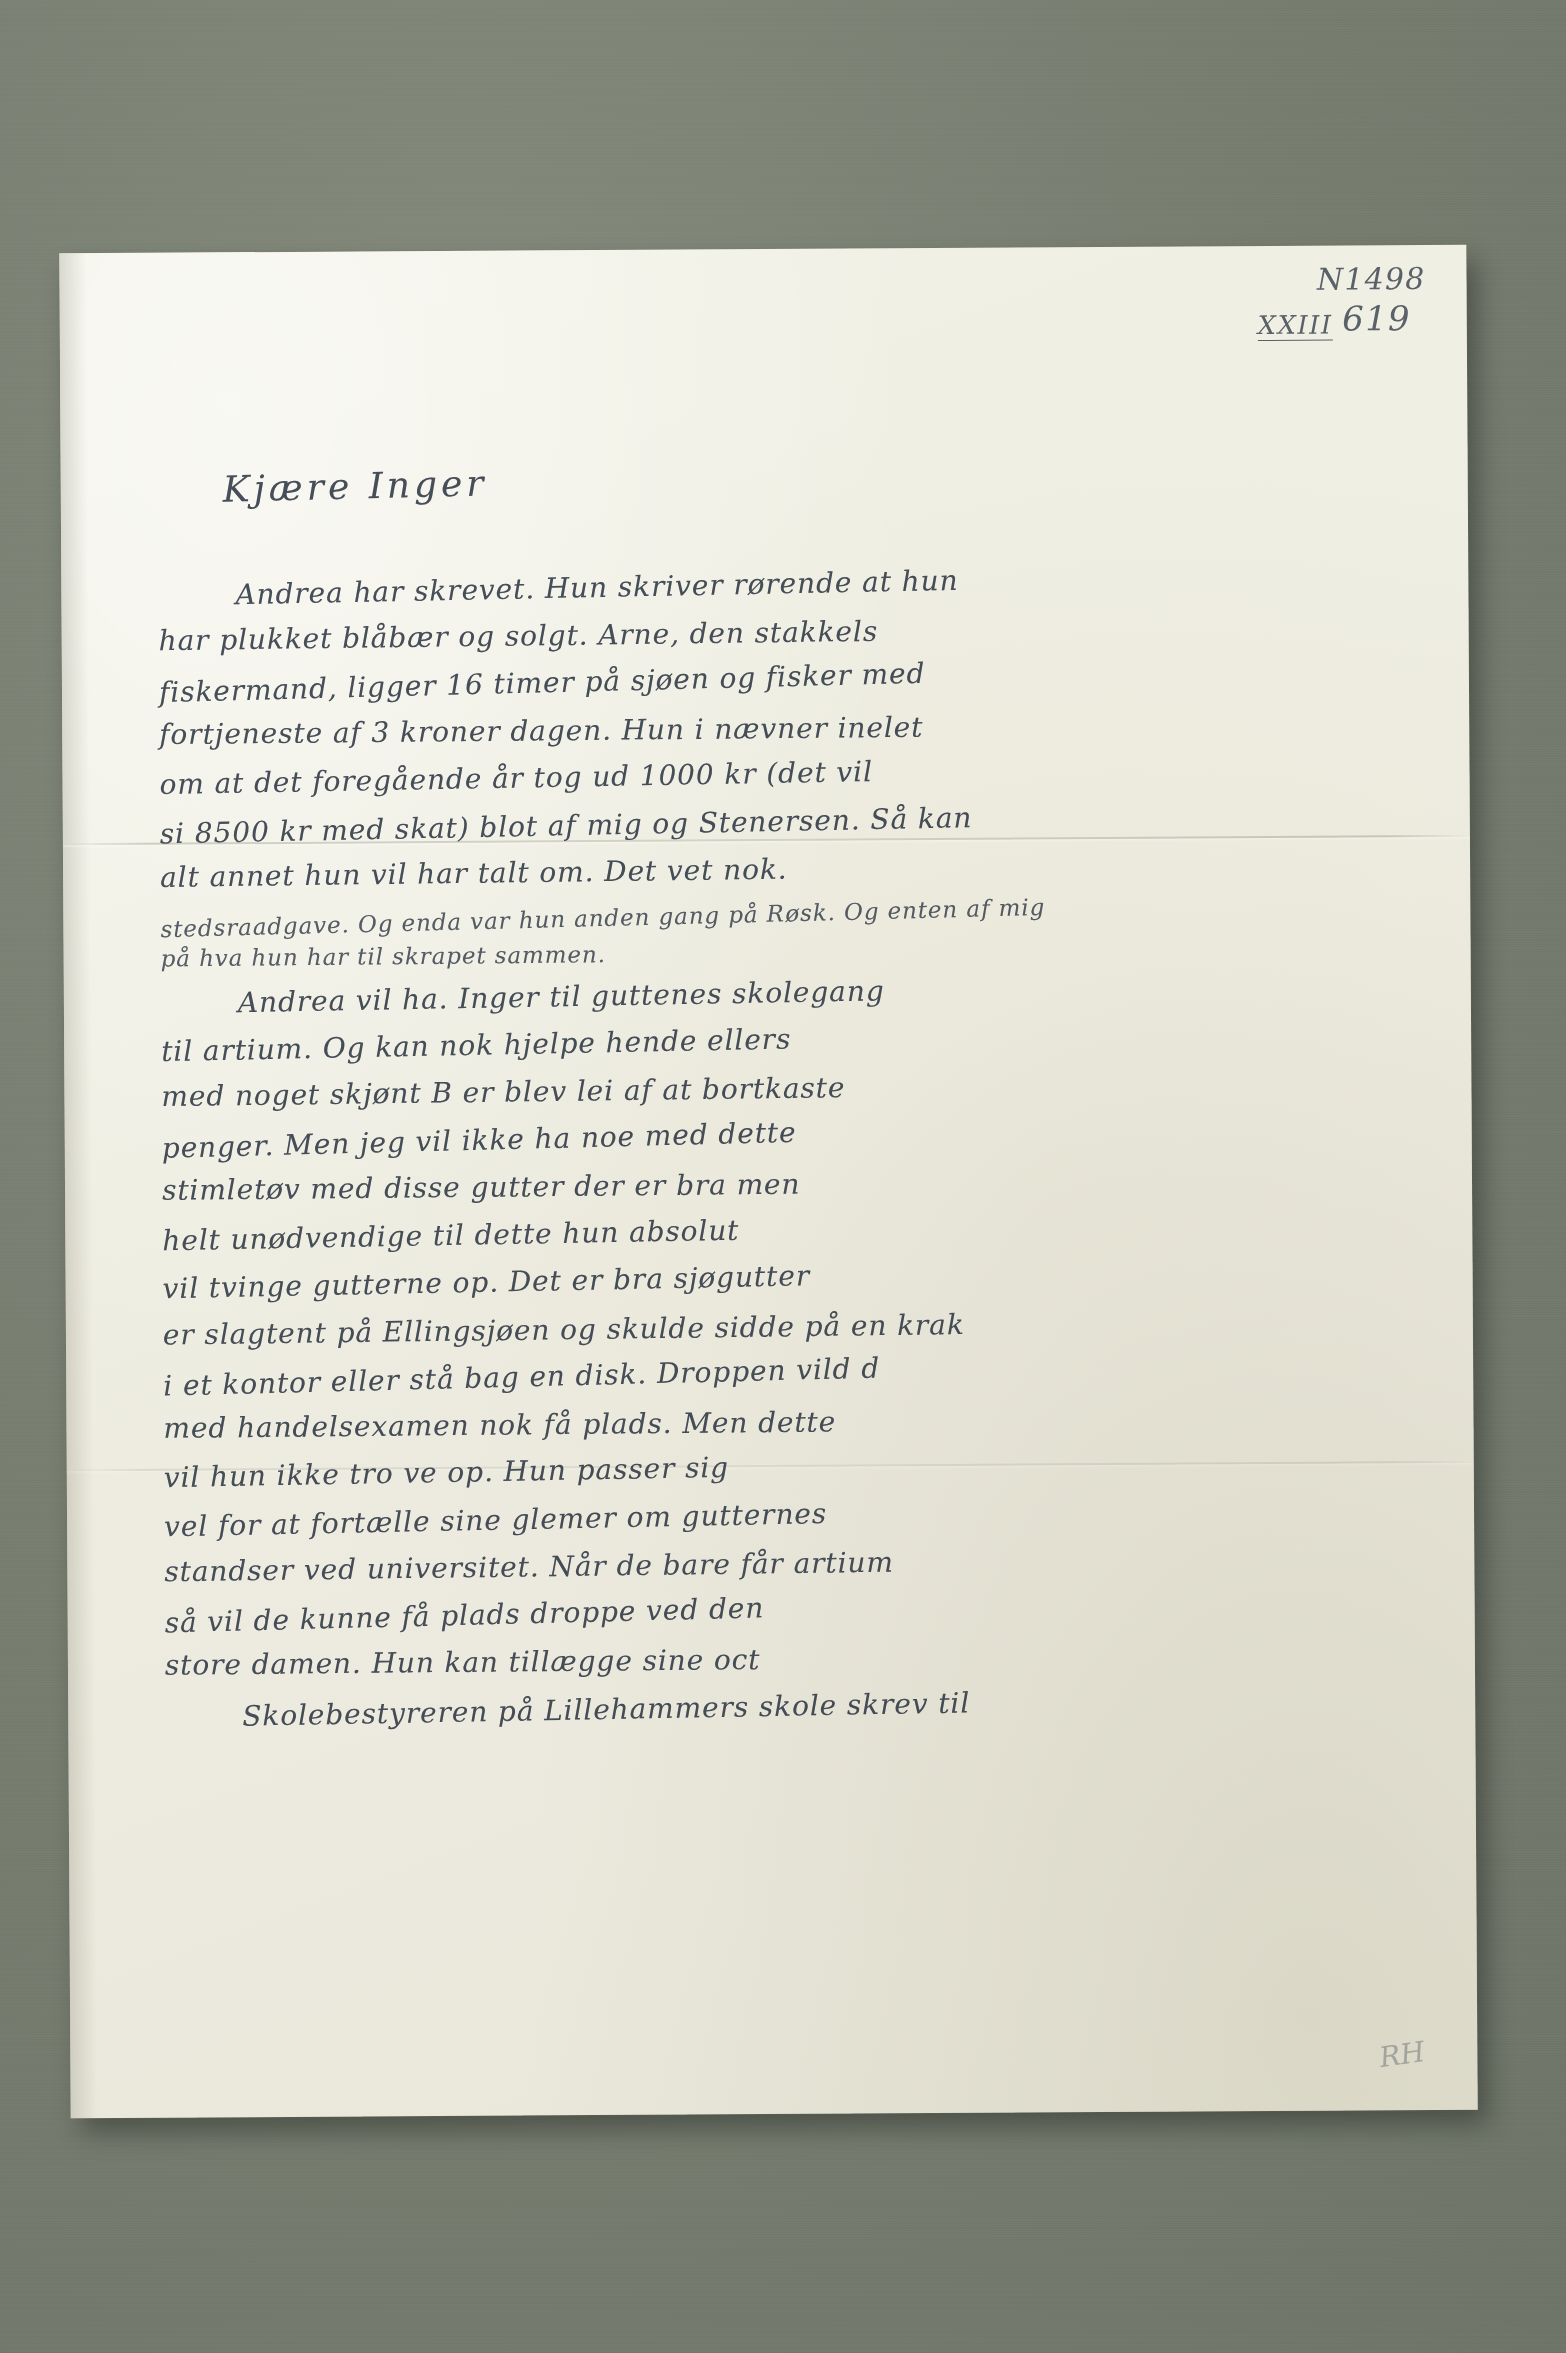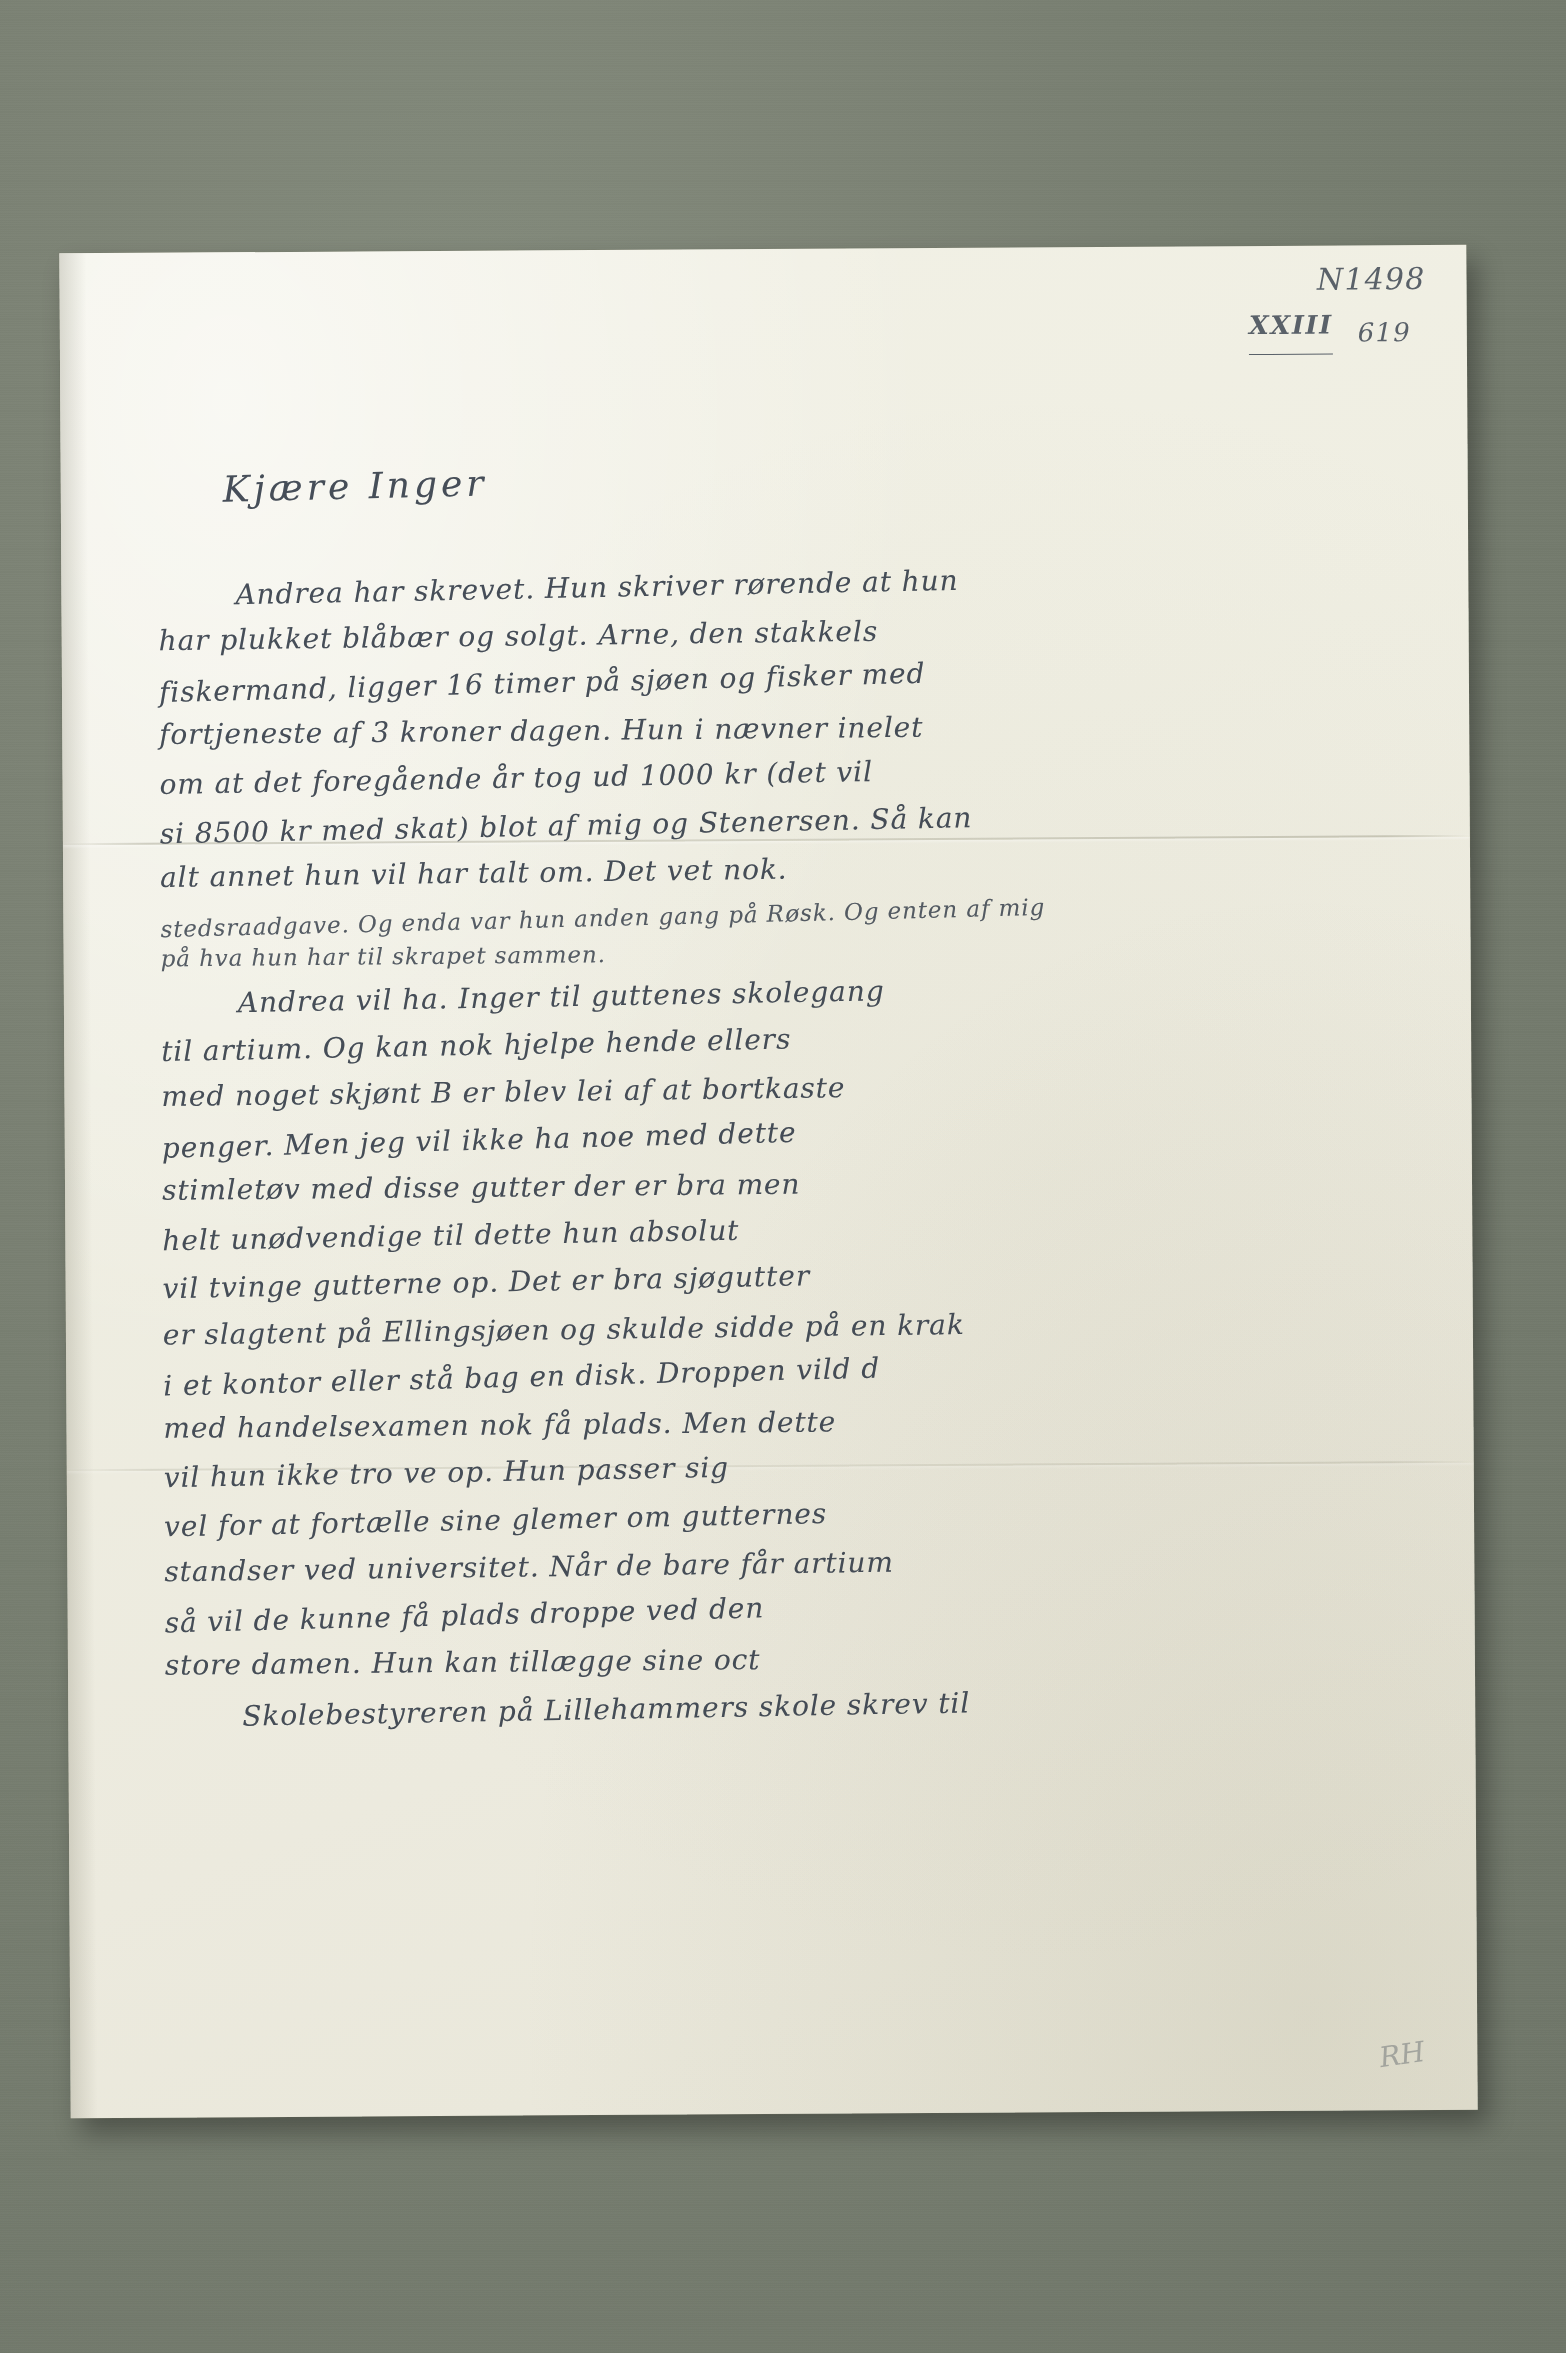--- a/index.html
+++ b/index.html
@@ -107,27 +107,26 @@
     top: 16px;
     font-size: 30px;
     letter-spacing: 1.2px;
   }
   #ref-class {
     right: 134px;
     top: 64px;
     font-size: 25.5px;
     letter-spacing: 1.7px;
     border-bottom: 1.7px solid #39424f;
-    padding-bottom: 14px;
-    font-weight: bold;
+    padding-bottom: 0;
   }
   #ref-page {
     right: 56px;
-    top: 72px;
-    font-size: 26px;
+    top: 53px;
+    font-size: 34px;
     letter-spacing: 1.2px;
   }
   #stamp-bottom {
     right: 53px;
     bottom: 39px;
     font-size: 28px;
     opacity: 0.35;
     transform: rotate(-8deg);
   }
 

